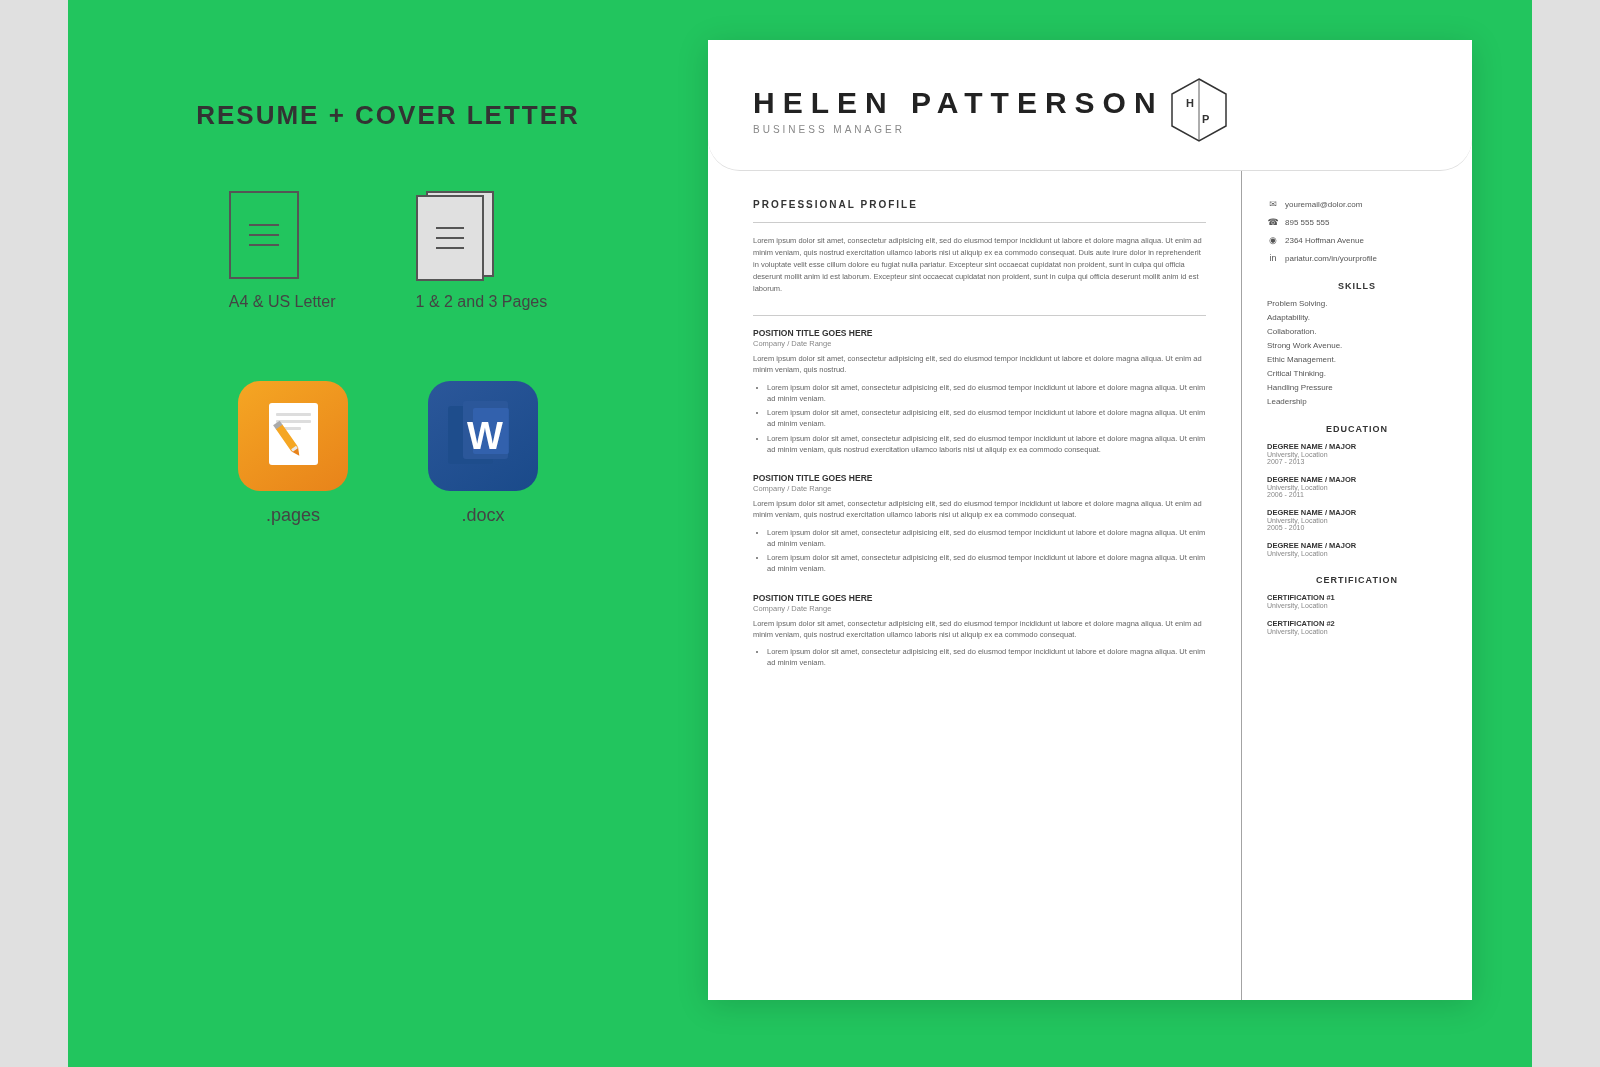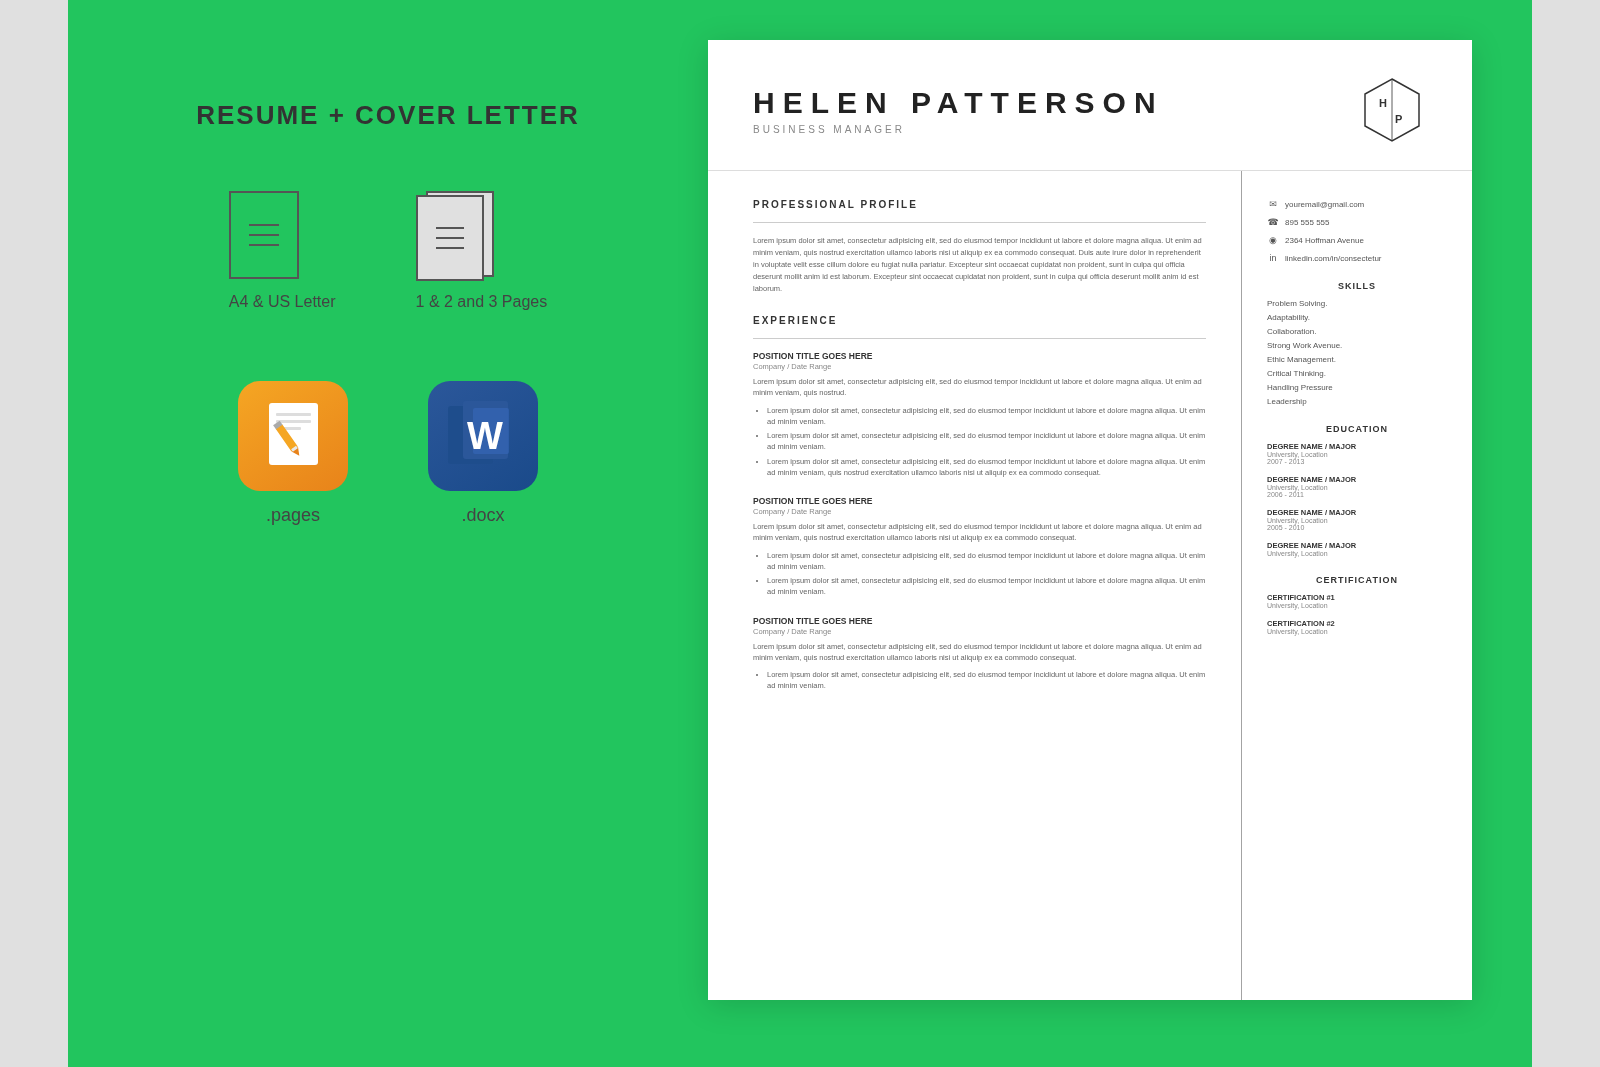--- a/index.html
+++ b/index.html
@@ -162,23 +162,23 @@
       box-shadow: 0 5px 30px rgba(0,0,0,0.15);
       min-height: 960px;
       display: flex;
       flex-direction: column;
     }
 
     
     .resume-header {
       padding: 35px 45px 25px 45px;
       display: flex;
-      justify-content: space-between;
       align-items: center;
       border-bottom: 1px solid #ddd;
+      border-radius: 32px;
     }
 
     .resume-name-section {}
 
     .resume-name {
       font-size: 30px;
       font-weight: 700;
       letter-spacing: 8px;
       color: #222;
       text-transform: uppercase;
@@ -434,21 +434,20 @@
     </div>
 
     <div class="resume-body">
 
       <div class="resume-main">
 
         <div class="section-title">PROFESSIONAL PROFILE</div>
         <div class="section-divider"></div>
         <div class="profile-text">Lorem ipsum dolor sit amet, consectetur adipisicing elit, sed do eiusmod tempor incididunt ut labore et dolore magna aliqua. Ut enim ad minim veniam, quis nostrud exercitation ullamco laboris nisi ut aliquip ex ea commodo consequat. Duis aute irure dolor in reprehenderit in voluptate velit esse cillum dolore eu fugiat nulla pariatur. Excepteur sint occaecat cupidatat non proident, sunt in culpa qui officia deserunt mollit anim id est laborum. Excepteur sint occaecat cupidatat non proident, sunt in culpa qui officia deserunt mollit anim id est laborum.</div>
 
-        <div class="section-title">EXPERIENCE</div>
         <div class="section-divider"></div>
 
         <div class="exp-section">
           <div class="exp-title">POSITION TITLE GOES HERE</div>
           <div class="exp-company">Company / Date Range</div>
           <div class="exp-desc">Lorem ipsum dolor sit amet, consectetur adipisicing elit, sed do eiusmod tempor incididunt ut labore et dolore magna aliqua. Ut enim ad minim veniam, quis nostrud.</div>
           <ul class="exp-bullets">
             <li>Lorem ipsum dolor sit amet, consectetur adipisicing elit, sed do eiusmod tempor incididunt ut labore et dolore magna aliqua. Ut enim ad minim veniam.</li>
             <li>Lorem ipsum dolor sit amet, consectetur adipisicing elit, sed do eiusmod tempor incididunt ut labore et dolore magna aliqua. Ut enim ad minim veniam.</li>
             <li>Lorem ipsum dolor sit amet, consectetur adipisicing elit, sed do eiusmod tempor incididunt ut labore et dolore magna aliqua. Ut enim ad minim veniam, quis nostrud exercitation ullamco laboris nisi ut aliquip ex ea commodo consequat.</li>
@@ -472,33 +471,33 @@
           <ul class="exp-bullets">
             <li>Lorem ipsum dolor sit amet, consectetur adipisicing elit, sed do eiusmod tempor incididunt ut labore et dolore magna aliqua. Ut enim ad minim veniam.</li>
           </ul>
         </div>
       </div>
 
       <div class="resume-sidebar">
 
         <div class="contact-item">
           <span class="contact-icon">✉</span>
-          <span class="contact-text">youremail@gmail.com</span>
+          <span class="contact-text">youremail@dolor.com</span>
         </div>
         <div class="contact-item">
           <span class="contact-icon">☎</span>
           <span class="contact-text">895 555 555</span>
         </div>
         <div class="contact-item">
           <span class="contact-icon">◉</span>
           <span class="contact-text">2364 Hoffman Avenue</span>
         </div>
         <div class="contact-item">
           <span class="contact-icon">in</span>
-          <span class="contact-text">linkedin.com/in/consectetur</span>
+          <span class="contact-text">pariatur.com/in/yourprofile</span>
         </div>
 
         <div class="sidebar-section-title">SKILLS</div>
         <div class="skill-item">Problem Solving.</div>
         <div class="skill-item">Adaptability.</div>
         <div class="skill-item">Collaboration.</div>
         <div class="skill-item">Strong Work Avenue.</div>
         <div class="skill-item">Ethic Management.</div>
         <div class="skill-item">Critical Thinking.</div>
         <div class="skill-item">Handling Pressure</div>

